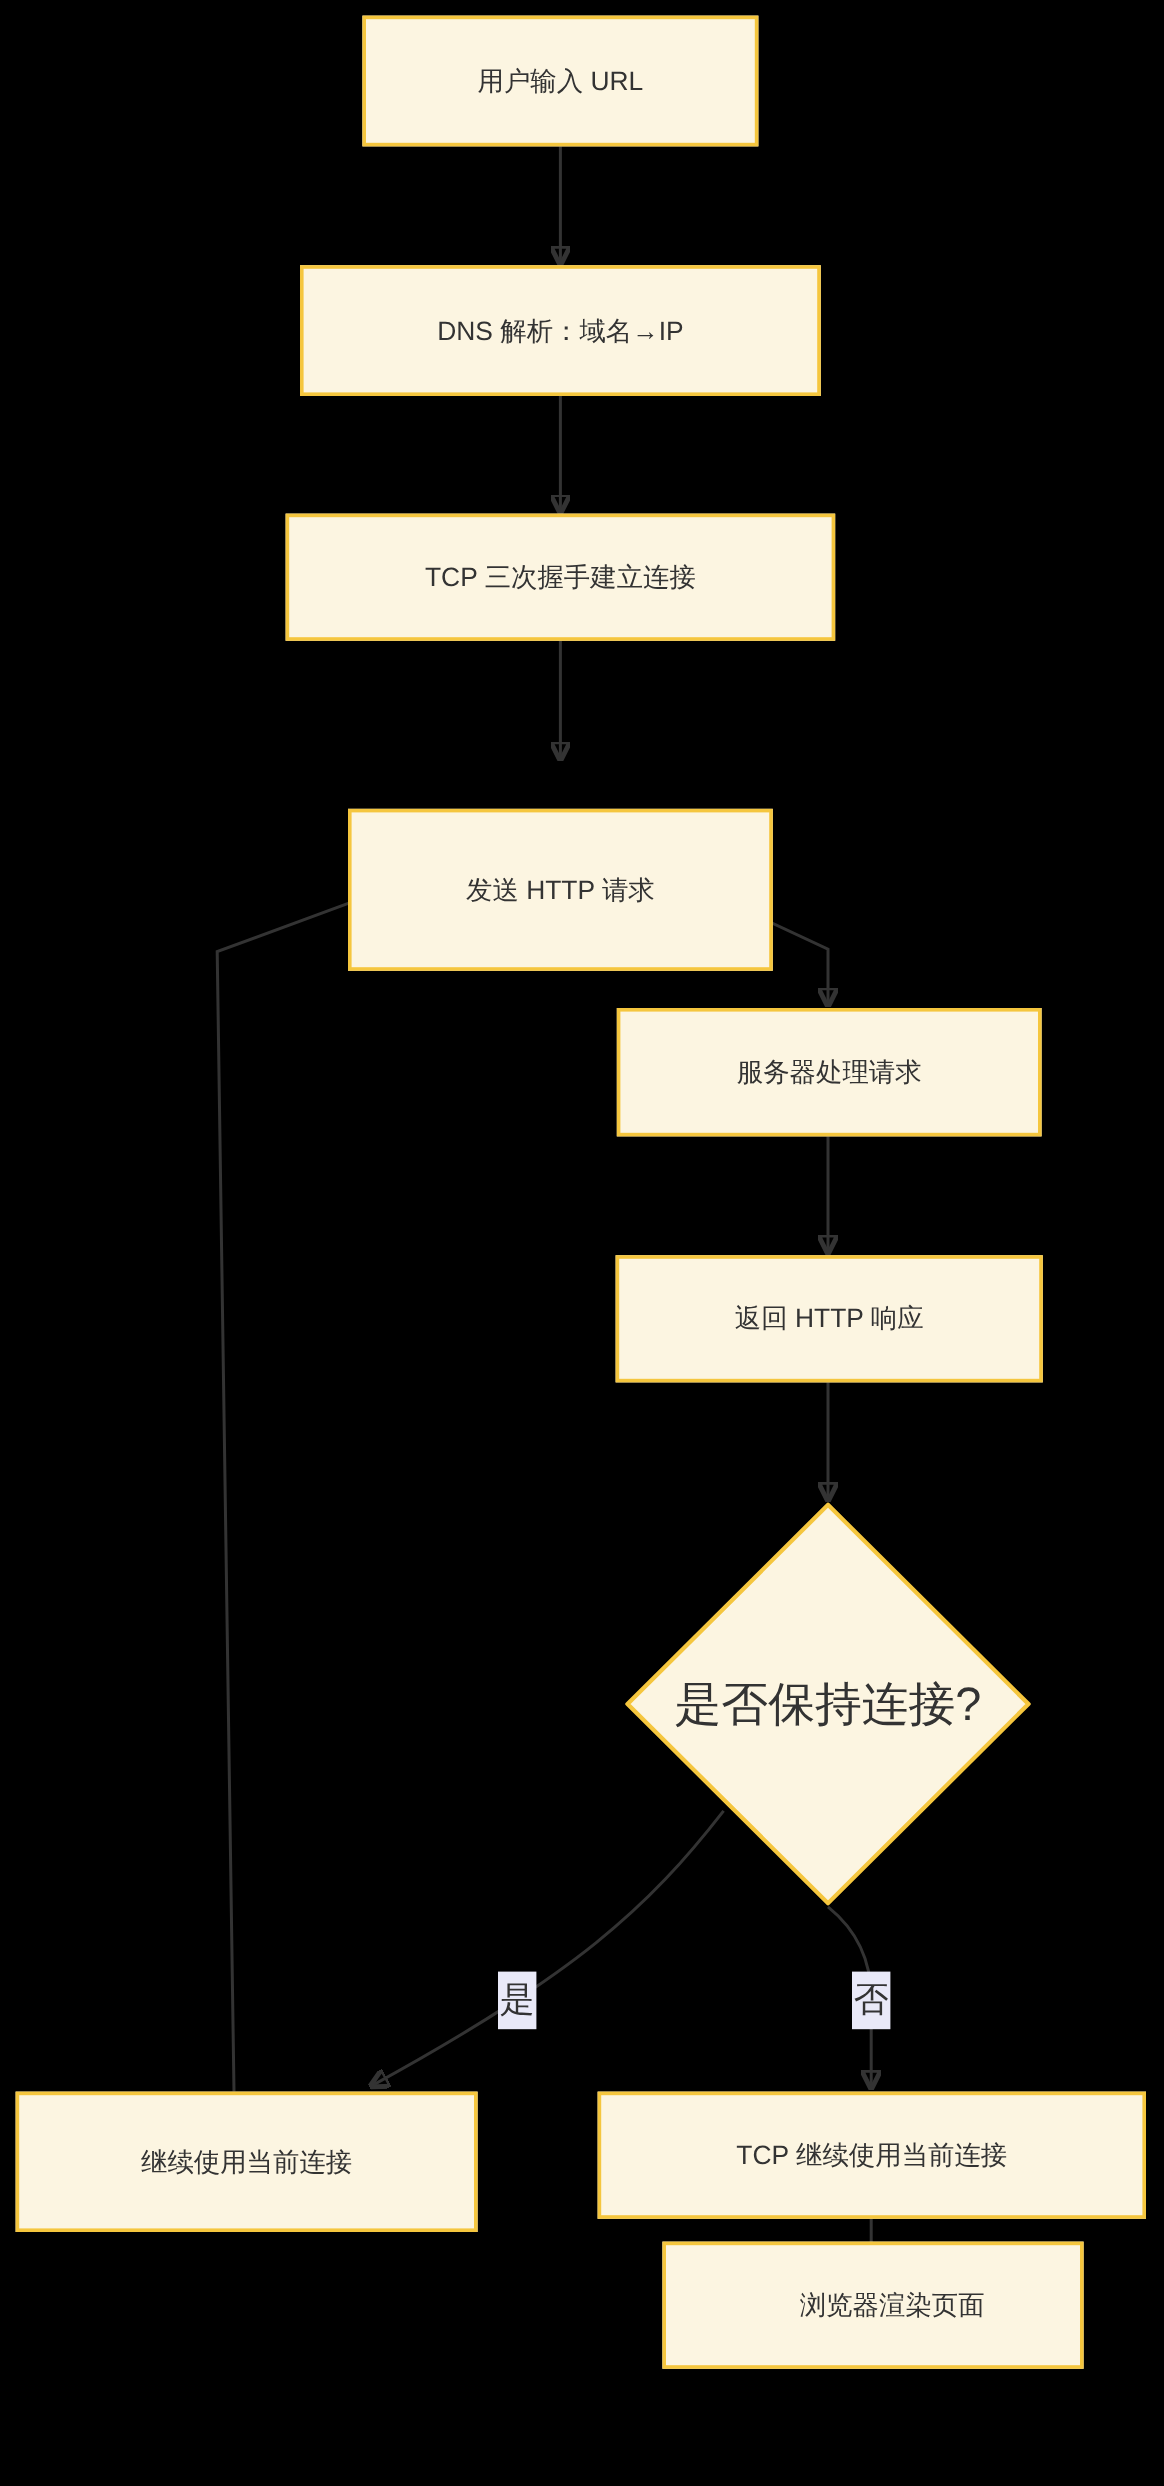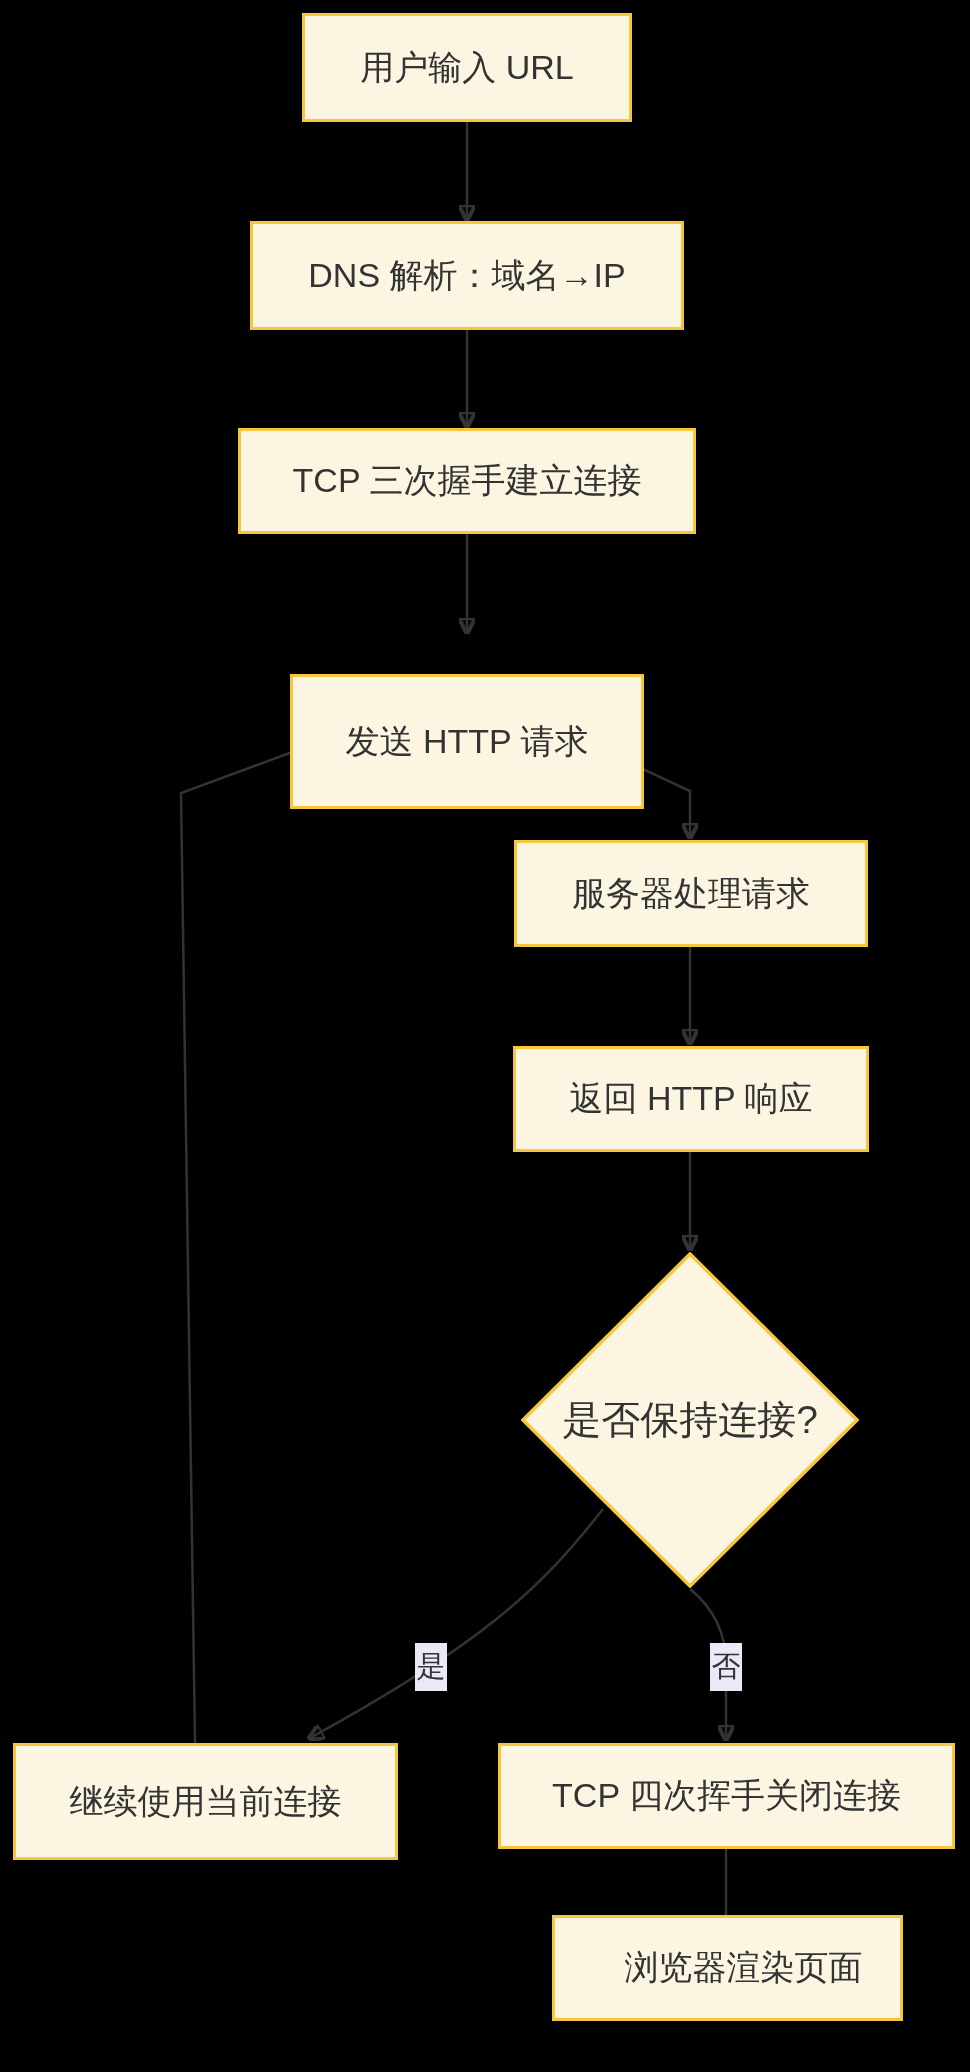--- a/index.html
+++ b/index.html
@@ -26,21 +26,21 @@
     stroke: #333333;
     stroke-width: 2.5;
     fill: none;
   }
   .node {
     position: absolute;
     box-sizing: border-box;
     background: #FCF5E1;
     border: 3.5px solid #F5C63E;
     color: #333333;
-    font-size: 34px;
+    font-size: 22px;
     display: flex;
     align-items: center;
     justify-content: center;
     white-space: nowrap;
     text-align: center;
   }
   .diamond-wrap {
     position: absolute;
     box-sizing: border-box;
   }
@@ -134,20 +134,20 @@
 
   <div class="edge-label" style="left:710px; top:1643px; width:32px; height:48px;">
     <span>否</span>
   </div>
 
   <div class="node" style="left:13px; top:1743px; width:385px; height:117px;">
     <span>继续使用当前连接</span>
   </div>
 
   <div class="node" style="left:498px; top:1743px; width:457px; height:106px;">
-    <span>TCP 四次挥手关闭连接</span>
+    <span>TCP 继续使用当前连接</span>
   </div>
 
-  <div class="node" style="left:552px; top:1915px; width:351px; height:106px;padding-left:32px;">
+  <div class="node" style="left:552px; top:1868px; width:351px; height:106px;padding-left:32px;">
     <span>浏览器渲染页面</span>
   </div>
 
 </div>
 
 </body></html>

